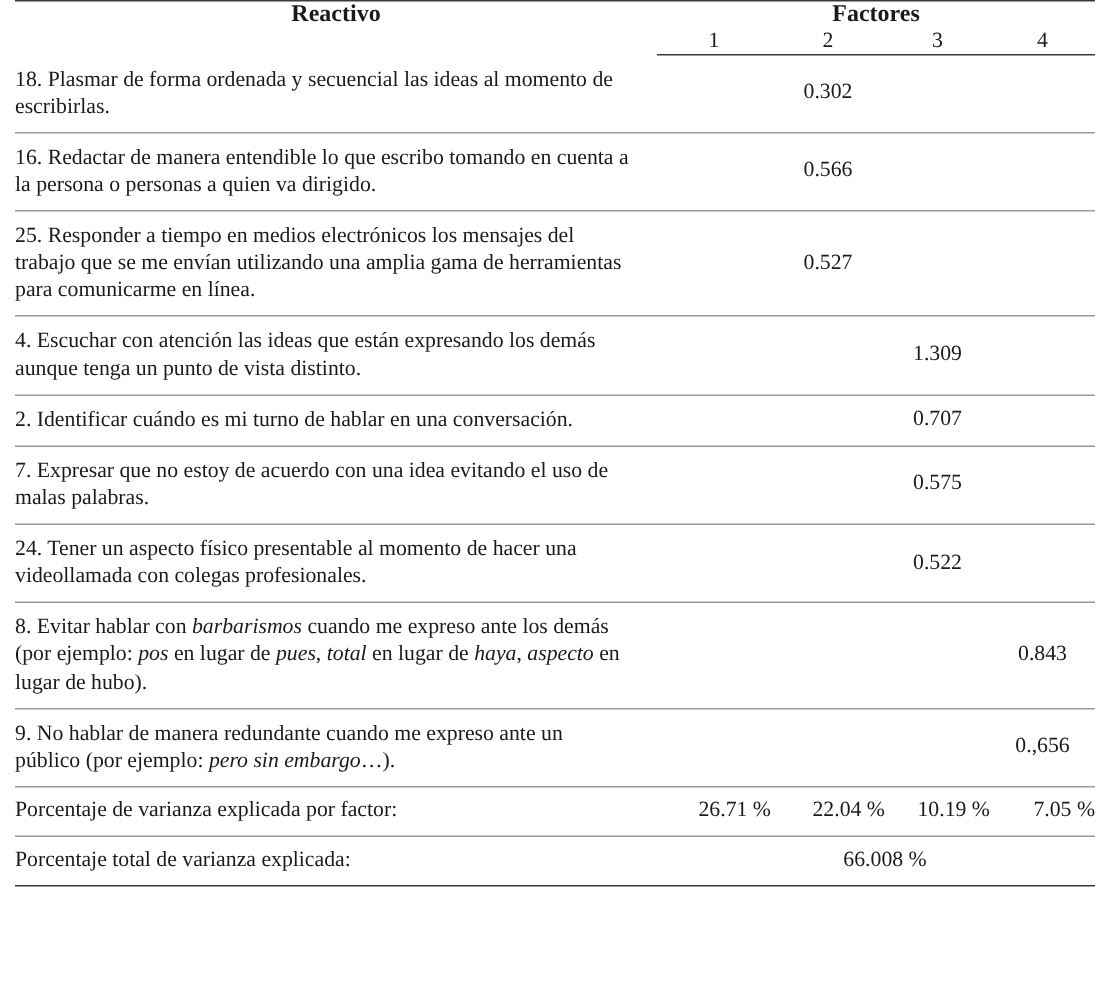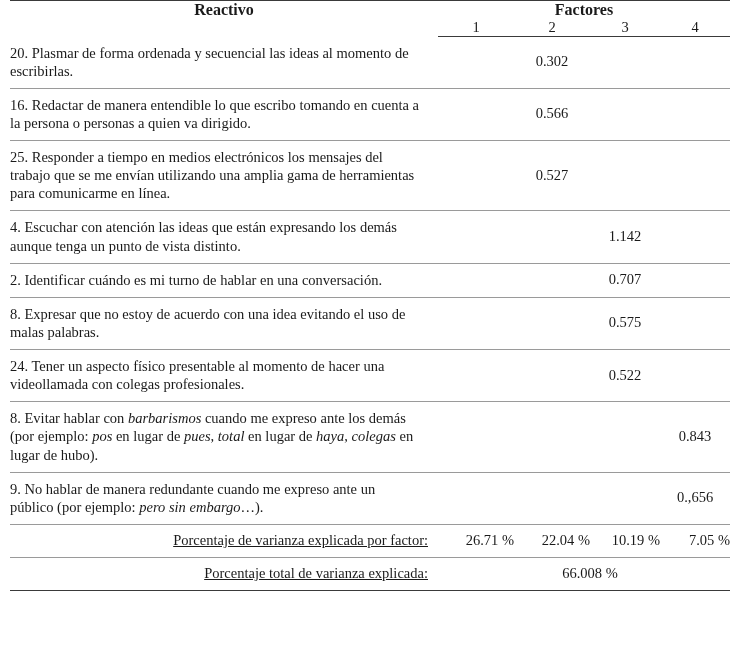--- a/index.html
+++ b/index.html
@@ -75,23 +75,22 @@
     vertical-align: middle !important;
   }
   tr.summary-row td {
     border-bottom: 0.8px solid #9a9a9a;
     padding: 7px 0 8px 0;
   }
   tr.last-row td {
     border-bottom: 1.6px solid #3a3a3a;
   }
   td.summary-label {
-    text-align: right;
+    text-align: left;
     padding-right: 10px !important;
-    text-decoration: underline;
   }
   td.summary-val {
     text-align: right;
   }
   td.total-val {
     text-align: center;
     padding-left: 12px !important;
   }
   em { }
 </style>
@@ -114,21 +113,21 @@
       </tr>
       <tr class="hdr-row-bottom">
         <td class="hdr-num">1</td>
         <td class="hdr-num">2</td>
         <td class="hdr-num">3</td>
         <td class="hdr-num">4</td>
       </tr>
     </thead>
     <tbody>
       <tr class="data-row">
-        <td class="item-text">20. Plasmar de forma ordenada y secuencial las ideas al momento de escribirlas.</td>
+        <td class="item-text">18. Plasmar de forma ordenada y secuencial las ideas al momento de escribirlas.</td>
         <td class="val"></td>
         <td class="val">0.302</td>
         <td class="val"></td>
         <td class="val"></td>
       </tr>
       <tr class="data-row">
         <td class="item-text">16. Redactar de manera entendible lo que escribo tomando en cuenta a la persona o personas a quien va dirigido.</td>
         <td class="val"></td>
         <td class="val">0.566</td>
         <td class="val"></td>
@@ -138,46 +137,46 @@
         <td class="item-text">25. Responder a tiempo en medios electrónicos los mensajes del trabajo que se me envían utilizando una amplia gama de herramientas para comunicarme en línea.</td>
         <td class="val"></td>
         <td class="val">0.527</td>
         <td class="val"></td>
         <td class="val"></td>
       </tr>
       <tr class="data-row">
         <td class="item-text">4. Escuchar con atención las ideas que están expresando los demás aunque tenga un punto de vista distinto.</td>
         <td class="val"></td>
         <td class="val"></td>
-        <td class="val">1.142</td>
+        <td class="val">1.309</td>
         <td class="val"></td>
       </tr>
       <tr class="data-row">
         <td class="item-text">2. Identificar cuándo es mi turno de hablar en una conversación.</td>
         <td class="val"></td>
         <td class="val"></td>
         <td class="val">0.707</td>
         <td class="val"></td>
       </tr>
       <tr class="data-row">
-        <td class="item-text">8. Expresar que no estoy de acuerdo con una idea evitando el uso de malas palabras.</td>
+        <td class="item-text">7. Expresar que no estoy de acuerdo con una idea evitando el uso de malas palabras.</td>
         <td class="val"></td>
         <td class="val"></td>
         <td class="val">0.575</td>
         <td class="val"></td>
       </tr>
       <tr class="data-row">
         <td class="item-text">24. Tener un aspecto físico presentable al momento de hacer una videollamada con colegas profesionales.</td>
         <td class="val"></td>
         <td class="val"></td>
         <td class="val">0.522</td>
         <td class="val"></td>
       </tr>
       <tr class="data-row">
-        <td class="item-text">8. Evitar hablar con <em>barbarismos</em> cuando me expreso ante los demás (por ejemplo: <em>pos</em> en lugar de <em>pues</em>, <em>total</em> en lugar de <em>haya</em>, <em>colegas</em> en lugar de hubo).</td>
+        <td class="item-text">8. Evitar hablar con <em>barbarismos</em> cuando me expreso ante los demás (por ejemplo: <em>pos</em> en lugar de <em>pues</em>, <em>total</em> en lugar de <em>haya</em>, <em>aspecto</em> en lugar de hubo).</td>
         <td class="val"></td>
         <td class="val"></td>
         <td class="val"></td>
         <td class="val">0.843</td>
       </tr>
       <tr class="data-row">
         <td class="item-text">9. No hablar de manera redundante cuando me expreso ante un público (por ejemplo: <em>pero sin embargo</em>…).</td>
         <td class="val"></td>
         <td class="val"></td>
         <td class="val"></td>

